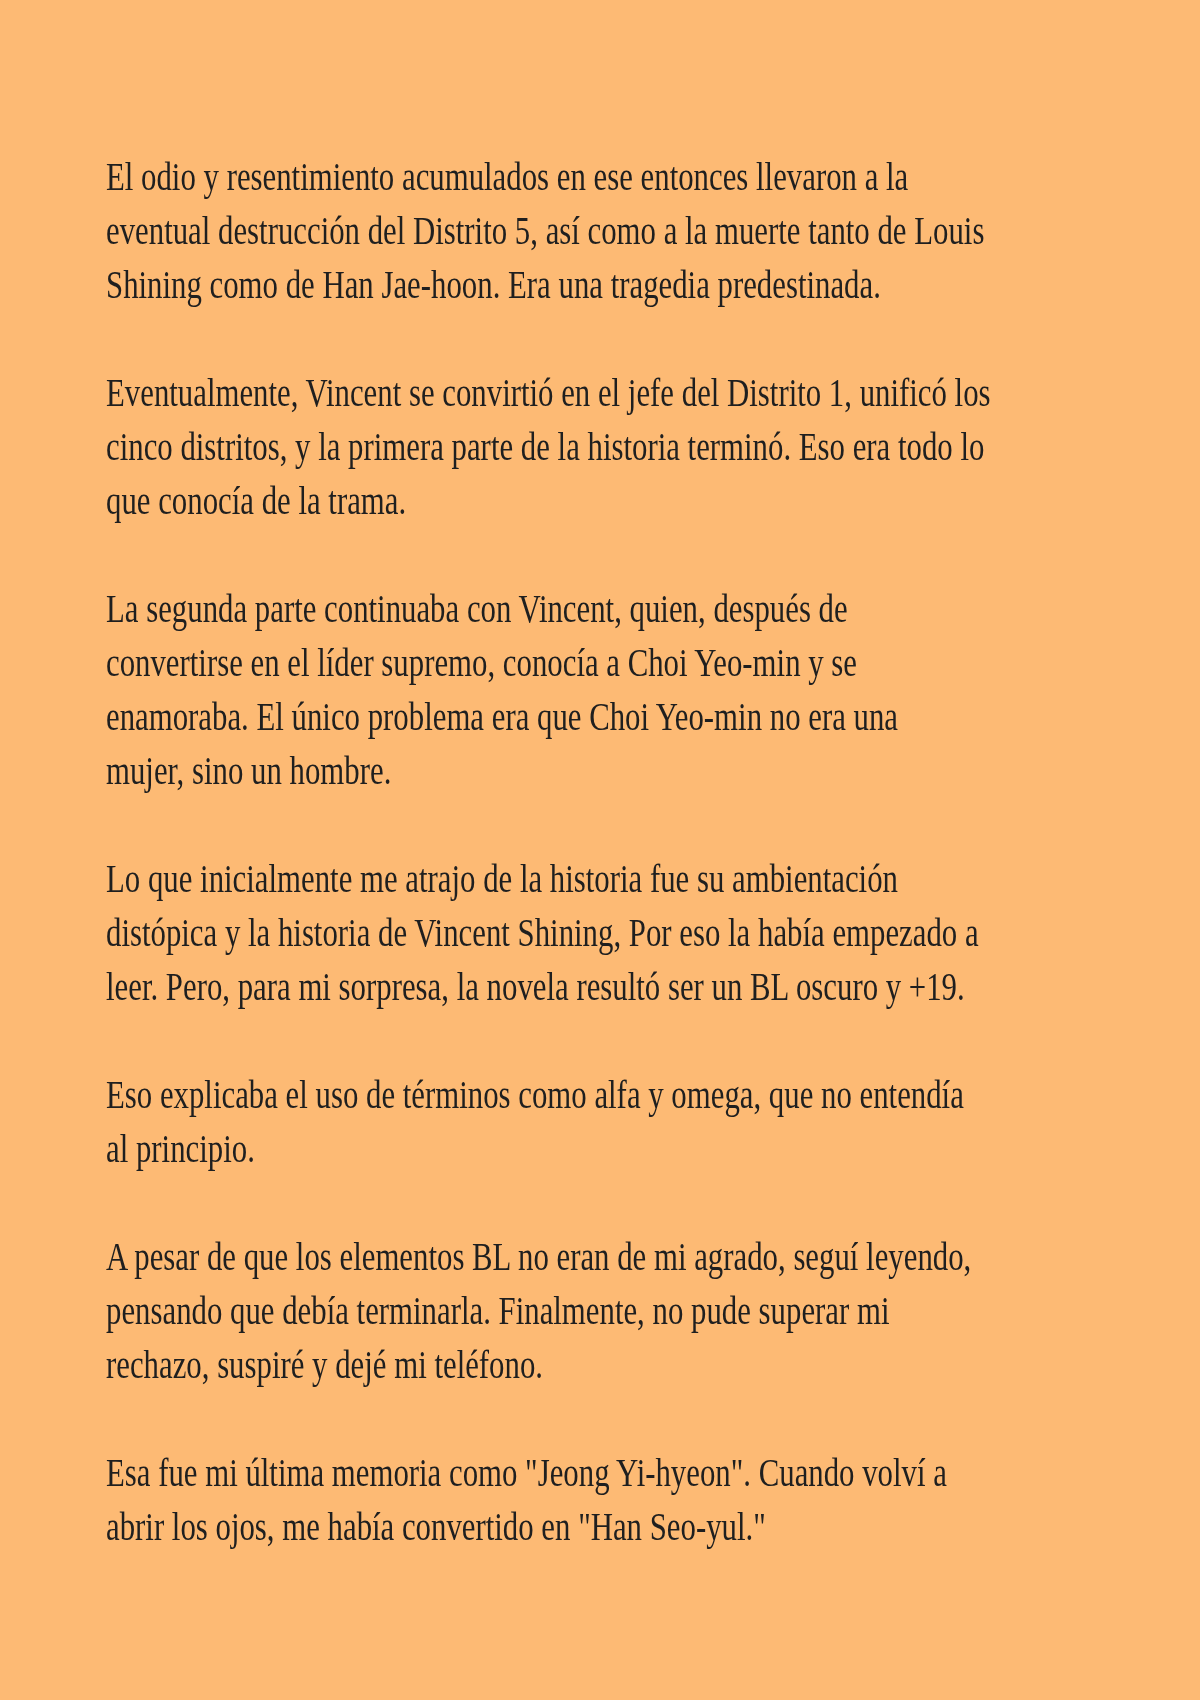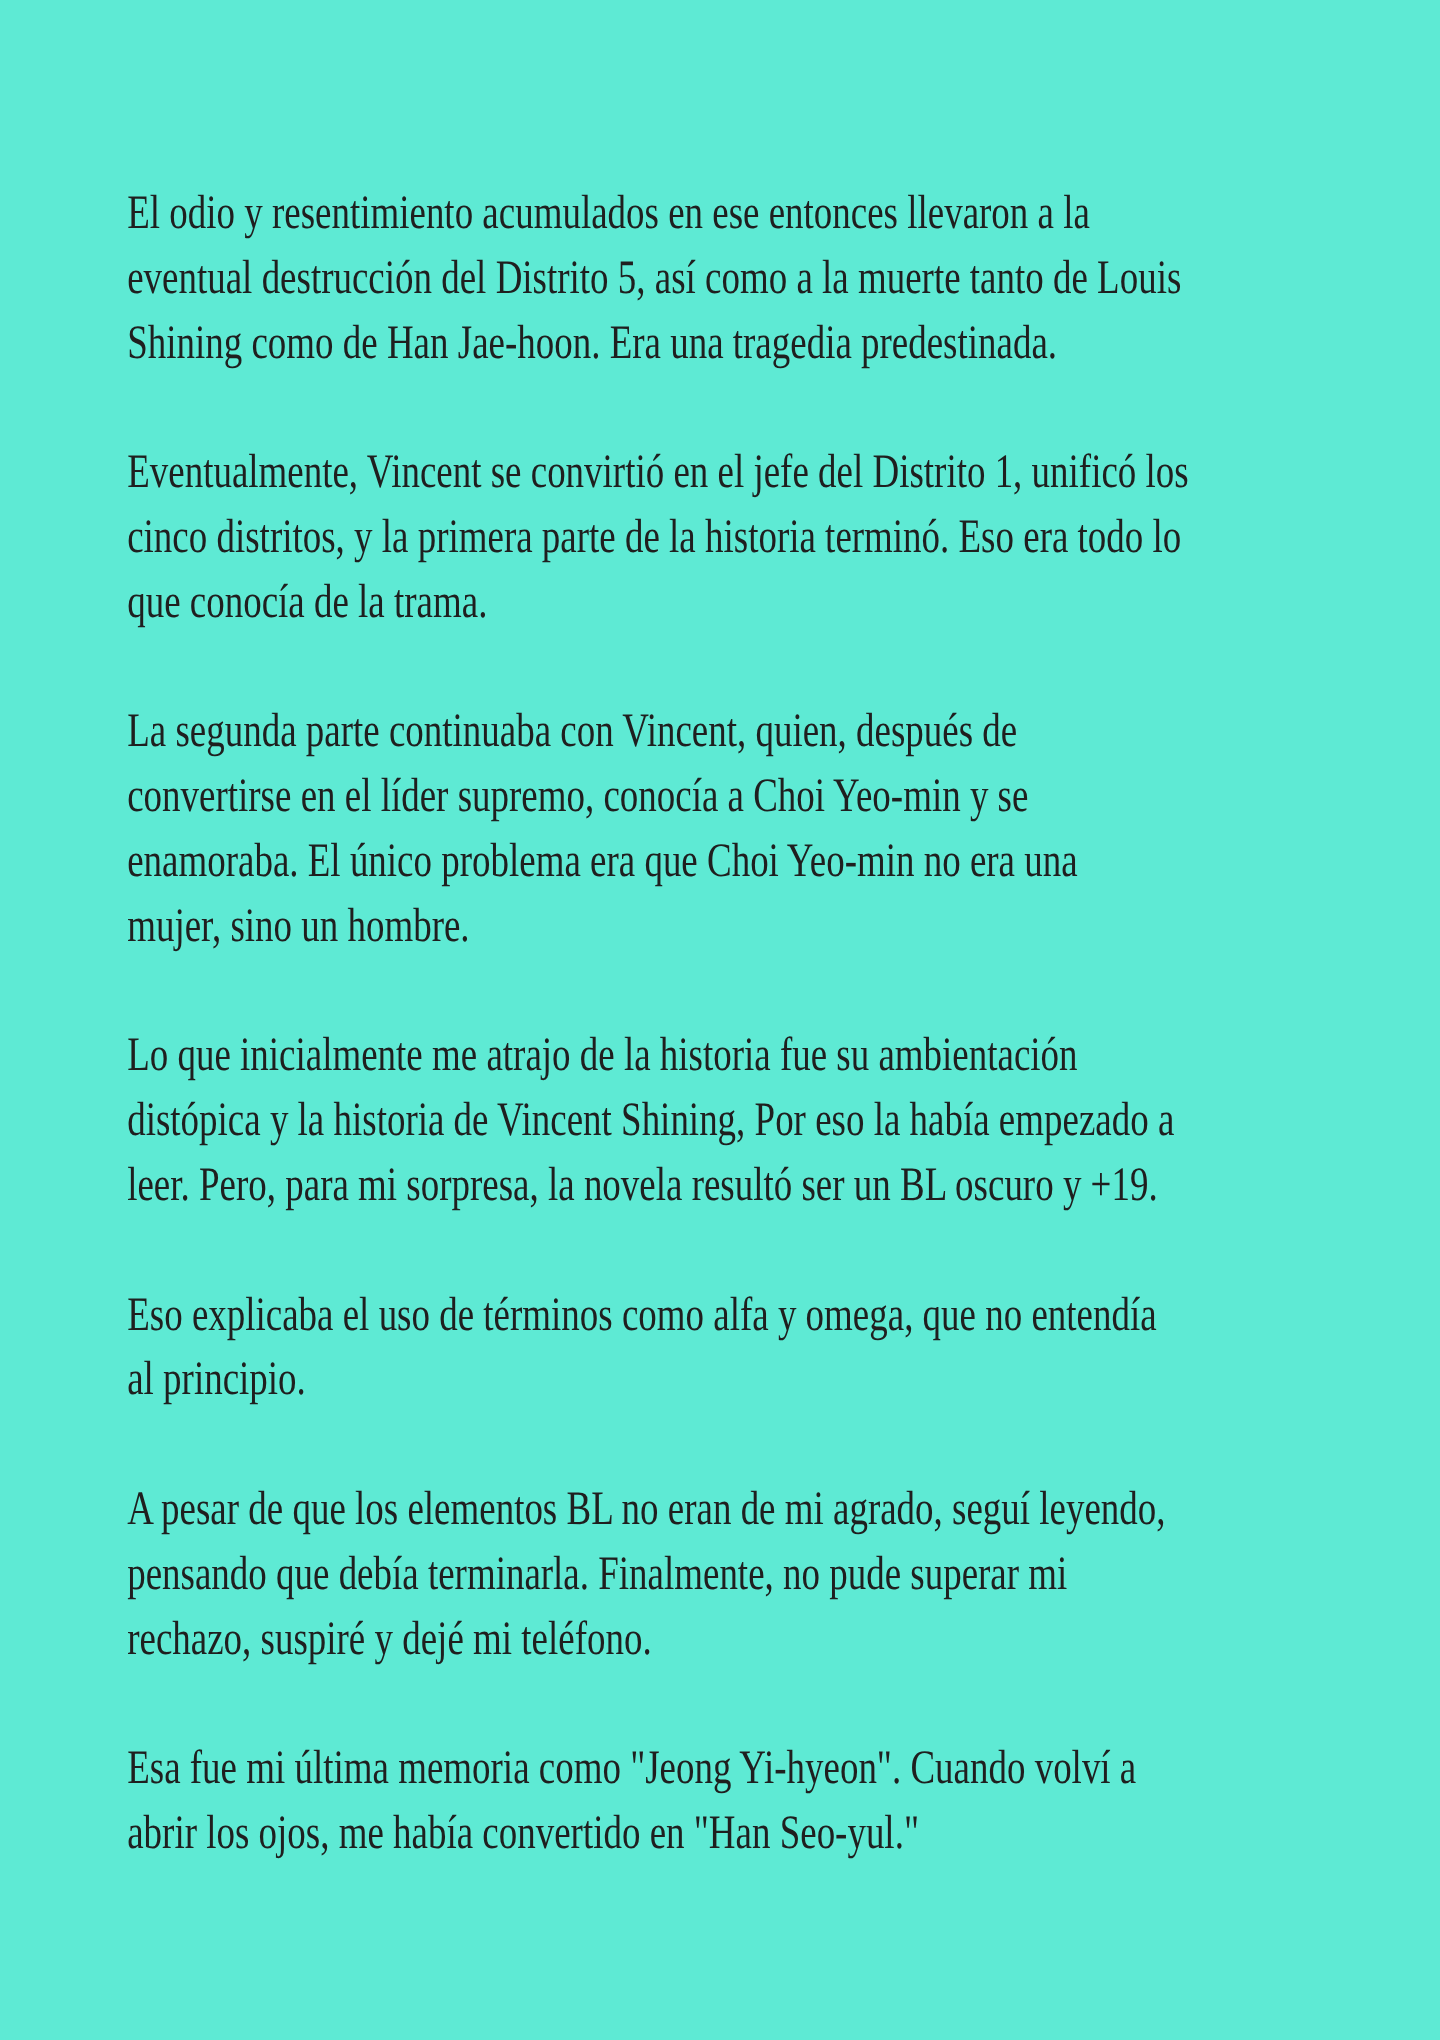--- a/index.html
+++ b/index.html
@@ -9,21 +9,21 @@
   body {
     width: 1200px;
     height: 1700px;
     background: #ffffff;
     overflow: hidden;
   }
   .page {
     position: relative;
     width: 1200px;
     height: 1700px;
-    background: #5eead4;
+    background: #fdba74;
   }
   .content {
     position: absolute;
     left: 106px;
     top: 150px;
     color: #1f1f1f;
     font-family: "Liberation Serif", serif;
     font-size: 40px;
     line-height: 54px;
     transform: scaleX(0.77);

